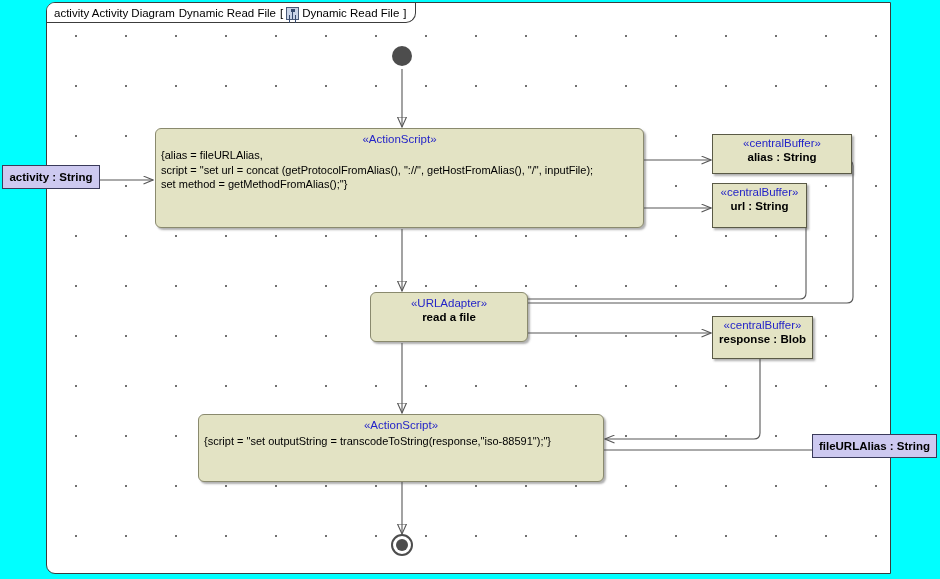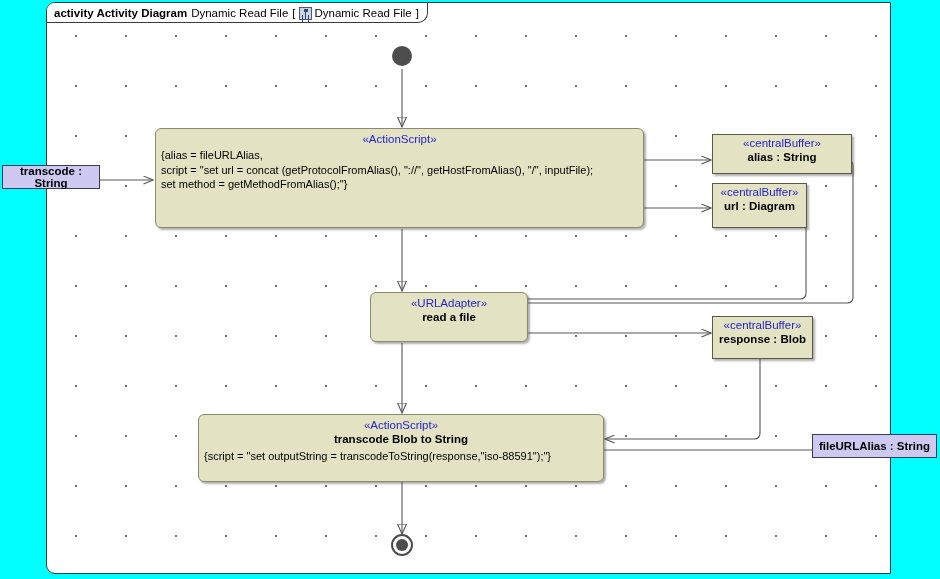--- a/index.html
+++ b/index.html
@@ -49,21 +49,21 @@
     border-bottom: 1px solid #3c3c3c;
     border-bottom-right-radius: 10px;
     display: flex;
     align-items: center;
     white-space: nowrap;
     font-size: 11.5px;
     color: #000000;
     box-sizing: border-box;
     z-index: 30;
   }
-  .kw { font-weight: bold; }
+  .kw { font-weight: normal; }
   .tname { font-weight: normal; margin-left: 4px; }
   .tbracket { margin-left: 4px; }
   .diagicon {
     display: inline-block;
     width: 13px;
     height: 13px;
     margin: 0 3px 0 3px;
     position: relative;
     top: 1px;
     border: 1px solid #4a5a78;
@@ -175,21 +175,21 @@
     pointer-events: none;
   }
   #edges path, #edges line { fill: none; stroke: #575757; stroke-width: 1.1; }
 </style>
 </head>
 <body>
 
 <div id="canvas">
 
   <div class="param node" style="left:2px; top:165px; width:98px; height:24px;">
-    <span>transcode : String</span>
+    <span>activity : String</span>
   </div>
 
   <div class="param node" style="left:812px; top:434px; width:125px; height:24px;">
     <span>fileURLAlias : String</span>
   </div>
 
   <div id="frame">
 
     <div id="frame-title-tab">
       <span class="kw">activity Activity Diagram</span>
@@ -244,36 +244,35 @@
 set method = getMethodFromAlias();"}</div>
     </div>
 
     <div class="node buffer" style="left:665px; top:131px; width:140px; height:40px;">
       <div class="stereo">«centralBuffer»</div>
       <div class="nodename">alias : String</div>
     </div>
 
     <div class="node buffer" style="left:665px; top:180px; width:95px; height:45px;">
       <div class="stereo">«centralBuffer»</div>
-      <div class="nodename">url : Diagram</div>
+      <div class="nodename">url : String</div>
     </div>
 
     <div class="node action" style="left:283px; top:289px; width:158px; height:50px;margin-left:40px;">
       <div class="stereo">«URLAdapter»</div>
       <div class="nodename">read a file</div>
     </div>
 
     <div class="node buffer" style="left:665px; top:313px; width:101px; height:43px;">
       <div class="stereo">«centralBuffer»</div>
       <div class="nodename">response : Blob</div>
     </div>
 
     <div class="node action" style="left:151px; top:411px; width:406px; height:68px;">
       <div class="stereo">«ActionScript»</div>
-      <div class="nodename">transcode Blob to String</div>
       <div class="body-text">{script = "set outputString = transcodeToString(response,"iso-88591");"}</div>
     </div>
 
     <div class="final-outer" style="left:344px; top:531px;"></div>
     <div class="final-inner" style="left:349px; top:536px;"></div>
 
   </div>
 </div>
 
 </body></html>

